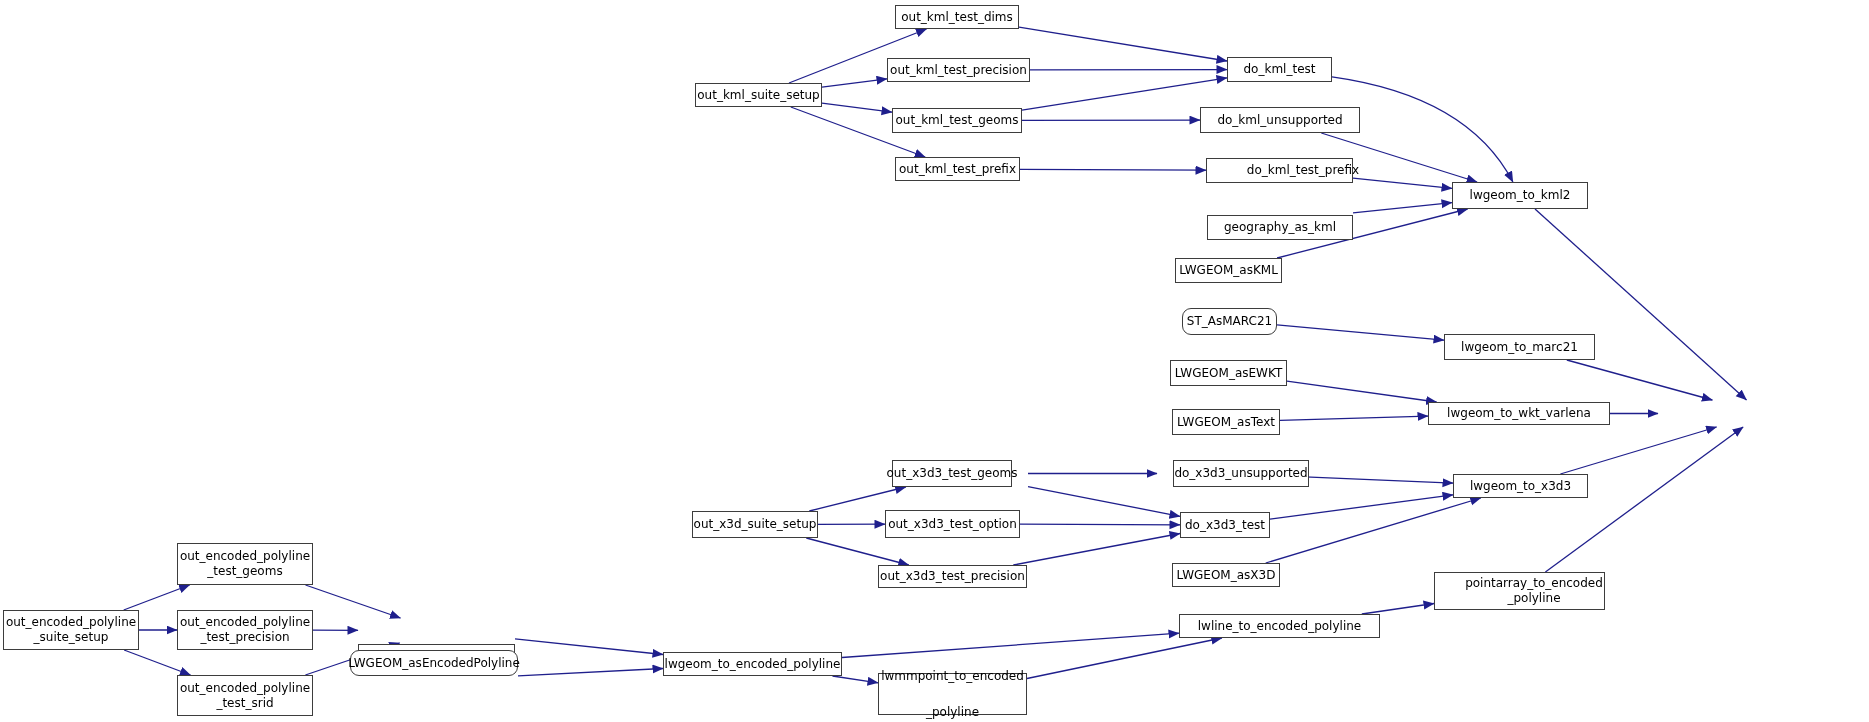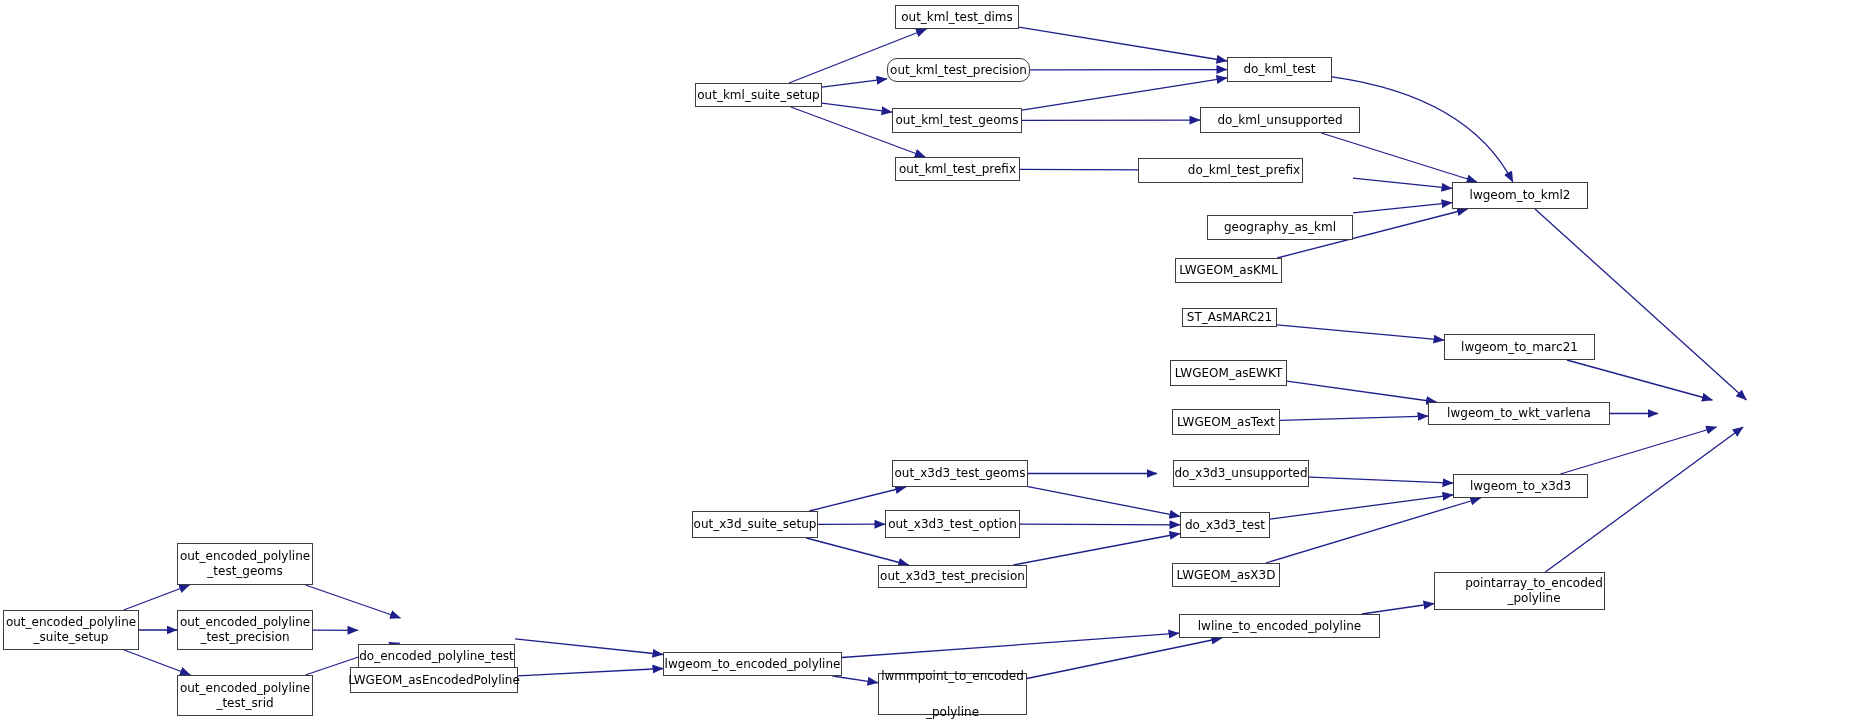--- a/index.html
+++ b/index.html
@@ -101,66 +101,66 @@
       <path d="M842.0,657.5 L1179.0,633.2" class="edge" marker-end="url(#arrowhead)"></path>
       <path d="M832.5,676.0 L878.0,682.8" class="edge" marker-end="url(#arrowhead)"></path>
       <path d="M1027.0,678.5 L1221.8,638.0" class="edge" marker-end="url(#arrowhead)"></path>
       <path d="M1361.8,614.0 L1434.0,603.5" class="edge" marker-end="url(#arrowhead)"></path>
       <path d="M1545.4,572.0 L1743.1,427.0" class="edge" marker-end="url(#arrowhead)"></path>
     </svg>
 
 <div class="node" style="left: 895px; top: 5px; width: 124px; height: 24px;">
       <div class="lbl">out_kml_test_dims</div>
     </div>
-    <div class="node" style="left: 887px; top: 58px; width: 143px; height: 24px; border-radius: 10px;">
+    <div class="node" style="left: 887px; top: 58px; width: 143px; height: 24px;">
       <div class="lbl">out_kml_test_precision</div>
     </div>
     <div class="node" style="left: 695px; top: 83px; width: 127px; height: 24px;">
       <div class="lbl">out_kml_suite_setup</div>
     </div>
     <div class="node" style="left: 892px; top: 108px; width: 130px; height: 25px;">
       <div class="lbl">out_kml_test_geoms</div>
     </div>
     <div class="node" style="left: 895px; top: 157px; width: 125px; height: 24px;">
       <div class="lbl">out_kml_test_prefix</div>
     </div>
     <div class="node" style="left: 1227px; top: 57px; width: 105px; height: 25px;">
       <div class="lbl">do_kml_test</div>
     </div>
     <div class="node" style="left: 1200px; top: 107px; width: 160px; height: 26px;">
       <div class="lbl">do_kml_unsupported</div>
     </div>
-    <div class="node" style="left: 1138px; top: 158px; width: 165px; height: 25px; padding-left: 47px;">
+    <div class="node" style="left: 1206px; top: 158px; width: 147px; height: 25px; padding-left: 47px;">
       <div class="lbl">do_kml_test_prefix</div>
     </div>
     <div class="node" style="left: 1452px; top: 182px; width: 136px; height: 27px;">
       <div class="lbl">lwgeom_to_kml2</div>
     </div>
     <div class="node" style="left: 1207px; top: 208px; width: 146px; height: 25px; margin-top: 7px;">
       <div class="lbl">geography_as_kml</div>
     </div>
     <div class="node" style="left: 1175px; top: 258px; width: 107px; height: 25px;">
       <div class="lbl">LWGEOM_asKML</div>
     </div>
-    <div class="node" style="left: 1182px; top: 308px; width: 95px; height: 19px;">
+    <div class="node" style="left: 1182px; top: 308px; width: 95px; height: 27px; border-radius: 9px;">
       <div class="lbl">ST_AsMARC21</div>
     </div>
     <div class="node" style="left: 1444px; top: 334px; width: 151px; height: 26px;">
       <div class="lbl">lwgeom_to_marc21</div>
     </div>
     <div class="node" style="left: 1170px; top: 360px; width: 117px; height: 26px;">
       <div class="lbl">LWGEOM_asEWKT</div>
     </div>
     <div class="node" style="left: 1172px; top: 409px; width: 108px; height: 26px;">
       <div class="lbl">LWGEOM_asText</div>
     </div>
     <div class="node" style="left: 1428px; top: 402px; width: 182px; height: 23px;">
       <div class="lbl">lwgeom_to_wkt_varlena</div>
     </div>
-    <div class="node" style="left: 892px; top: 460px; width: 136px; height: 27px;">
+    <div class="node" style="left: 892px; top: 460px; width: 120px; height: 27px;">
       <div class="lbl">out_x3d3_test_geoms</div>
     </div>
     <div class="node" style="left: 1157px; top: 460px; width: 136px; height: 27px; margin-left: 16px;">
       <div class="lbl">do_x3d3_unsupported</div>
     </div>
     <div class="node" style="left: 1453px; top: 474px; width: 135px; height: 24px;">
       <div class="lbl">lwgeom_to_x3d3</div>
     </div>
     <div class="node" style="left: 692px; top: 511px; width: 126px; height: 27px;">
       <div class="lbl">out_x3d_suite_setup</div>
@@ -193,21 +193,21 @@
       <div class="lbl">out_encoded_polyline</div>
       <div class="lbl">_test_precision</div>
     </div>
     <div class="node" style="left: 358px; top: 644px; width: 157px; height: 25px;">
       <div class="lbl">do_encoded_polyline_test</div>
     </div>
     <div class="node" style="left: 177px; top: 675px; width: 136px; height: 41px;">
       <div class="lbl">out_encoded_polyline</div>
       <div class="lbl">_test_srid</div>
     </div>
-    <div class="node" style="left: 350px; top: 667px; width: 168px; height: 26px;">
+    <div class="node" style="left: 350px; top: 650px; width: 168px; height: 26px; border-radius: 9px;">
       <div class="lbl">LWGEOM_asEncodedPolyline</div>
     </div>
     <div class="node" style="left: 663px; top: 652px; width: 179px; height: 24px;">
       <div class="lbl">lwgeom_to_encoded_polyline</div>
     </div>
     <div class="node" style="left: 1179px; top: 614px; width: 201px; height: 24px;">
       <div class="lbl">lwline_to_encoded_polyline</div>
     </div>
     <div class="node" style="left: 878px; top: 673px; width: 149px; height: 42px; gap: 21px;">
       <div class="lbl">lwmmpoint_to_encoded</div>

